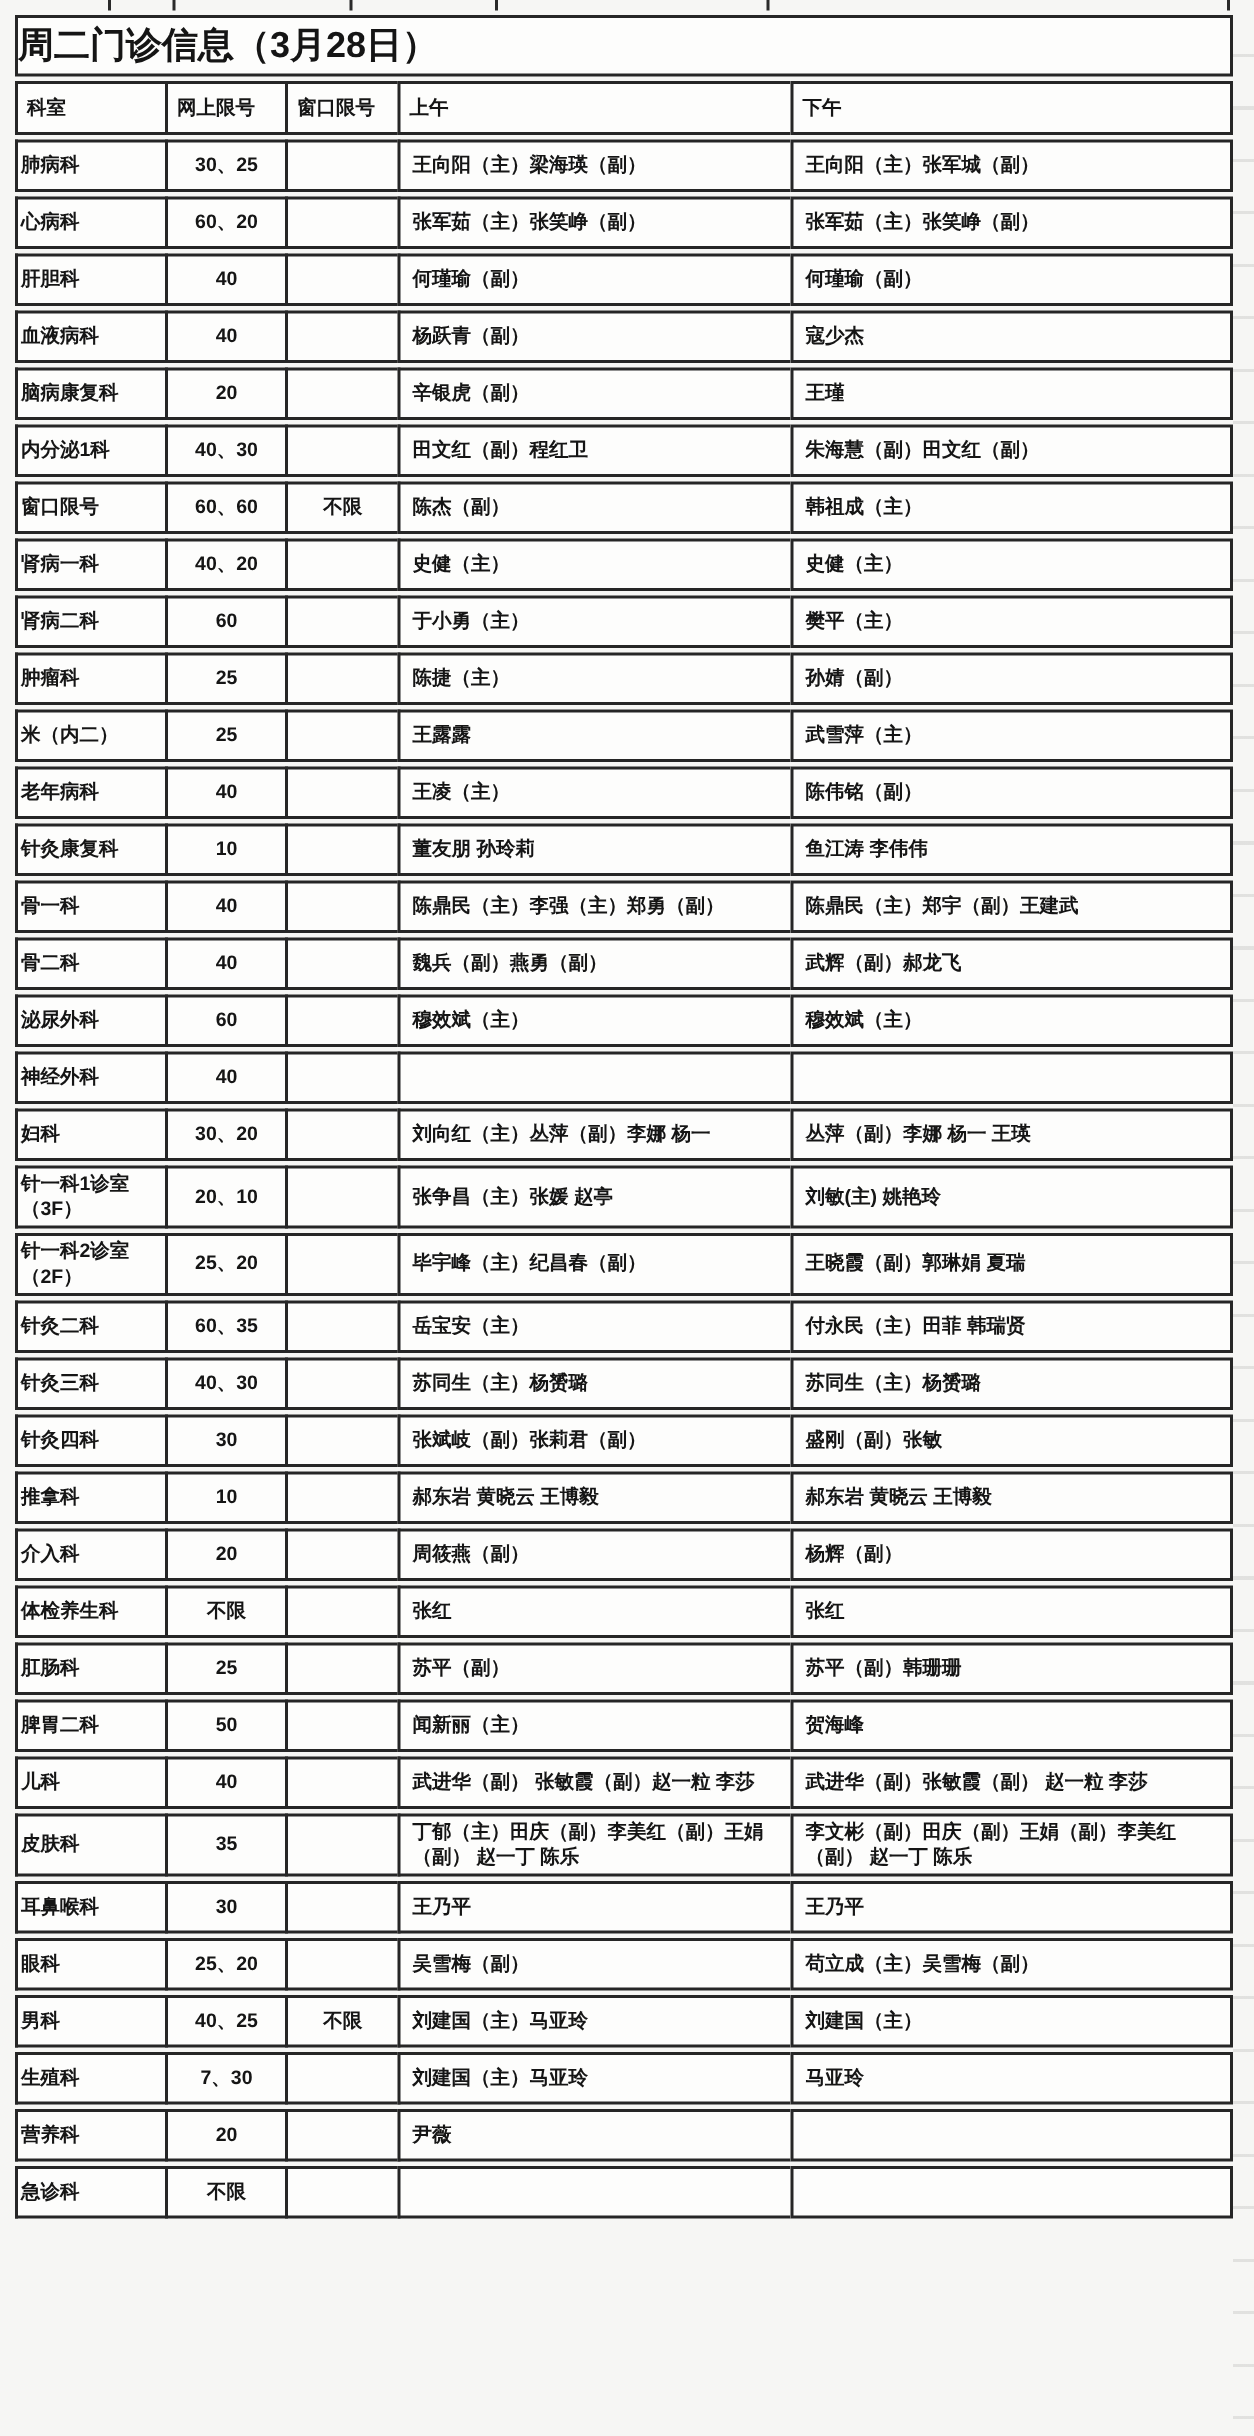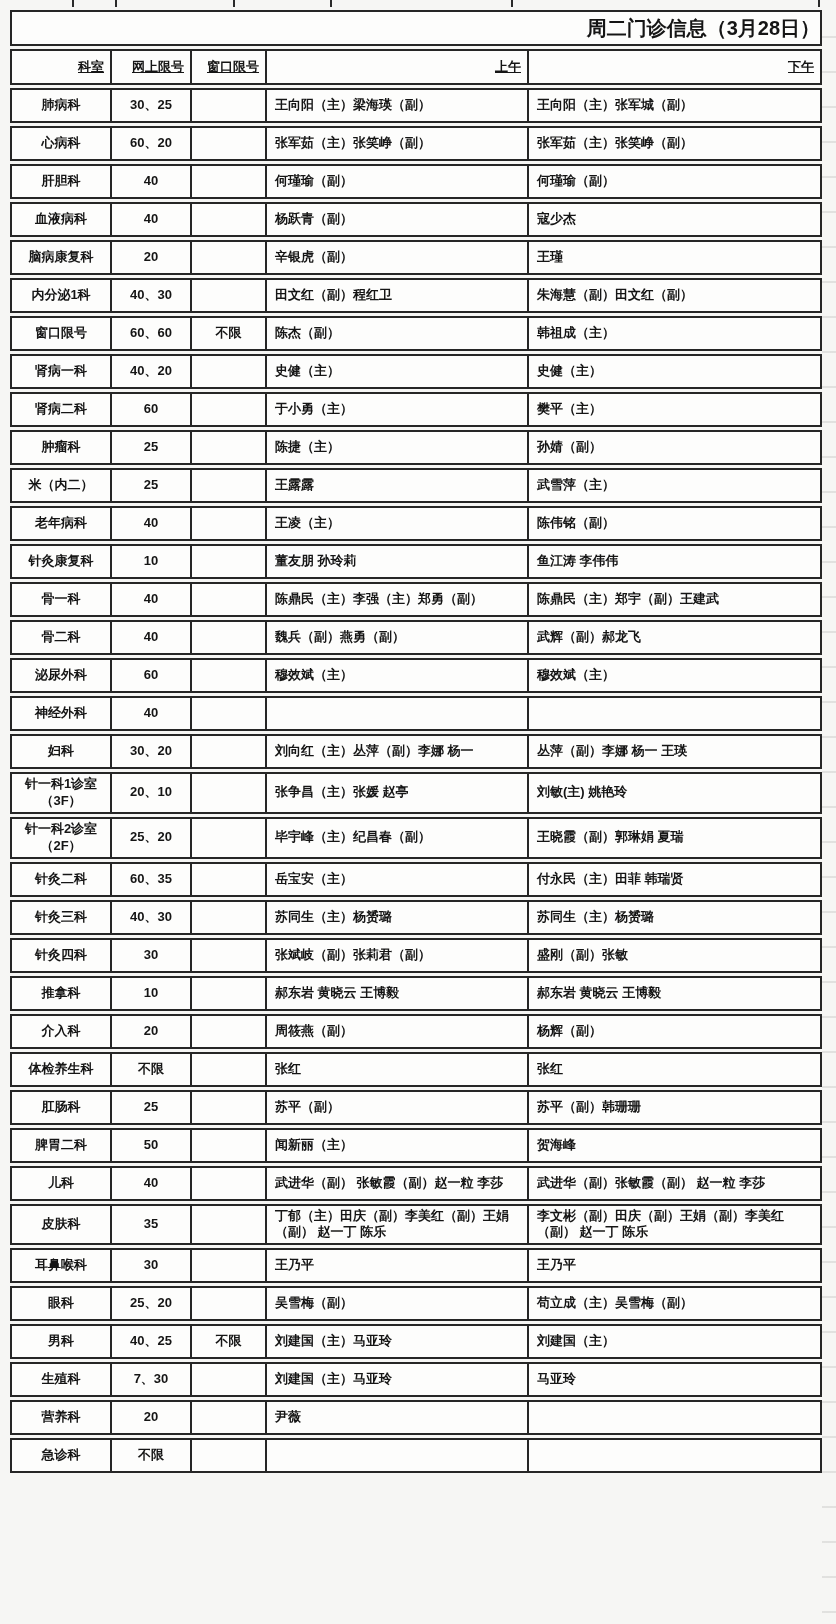--- a/index.html
+++ b/index.html
@@ -27,26 +27,26 @@
   td,th{
     border:2px solid #262626;border-right:none;
     background:#fdfdfc;
     padding:2px 6px;
     font-size:13px;font-weight:600;line-height:1.3;
     vertical-align:middle;
     overflow:hidden;
   }
   td:last-child,th:last-child{border-right:2px solid #262626;}
   .title-cell{
-    font-size:20px;font-weight:700;text-align:right;
+    font-size:24px;font-weight:700;text-align:left;
     padding:3px 0;height:26px;
   }
-  th{text-align:right;height:28px;text-decoration:underline;}
+  th{text-align:left;height:28px;}
   tr.data td{height:27px;}
-  .c-dept{text-align:center;padding:2px 2px;}
+  .c-dept{padding:2px 2px;}
   .c-num{text-align:center;}
   .c-doc{text-align:left;padding-left:8px;}
 </style>
 </head>
 <body>
 
 <div class="page">
 
   <div class="top-sliver">
     <i style="left:72px"></i>

